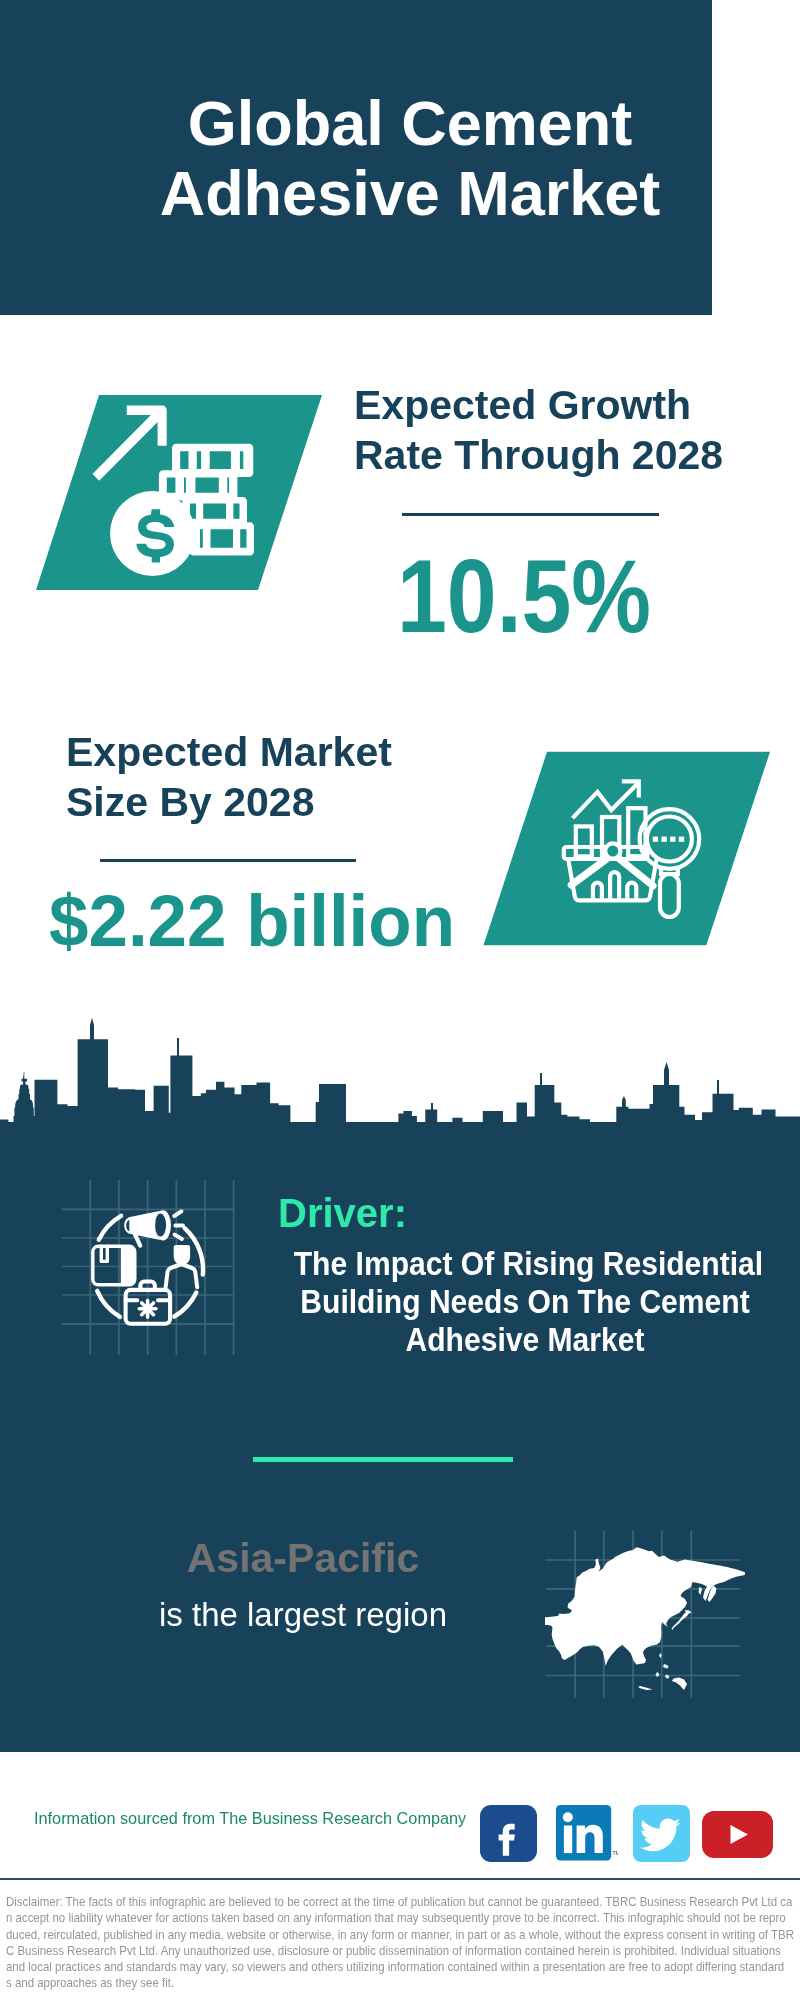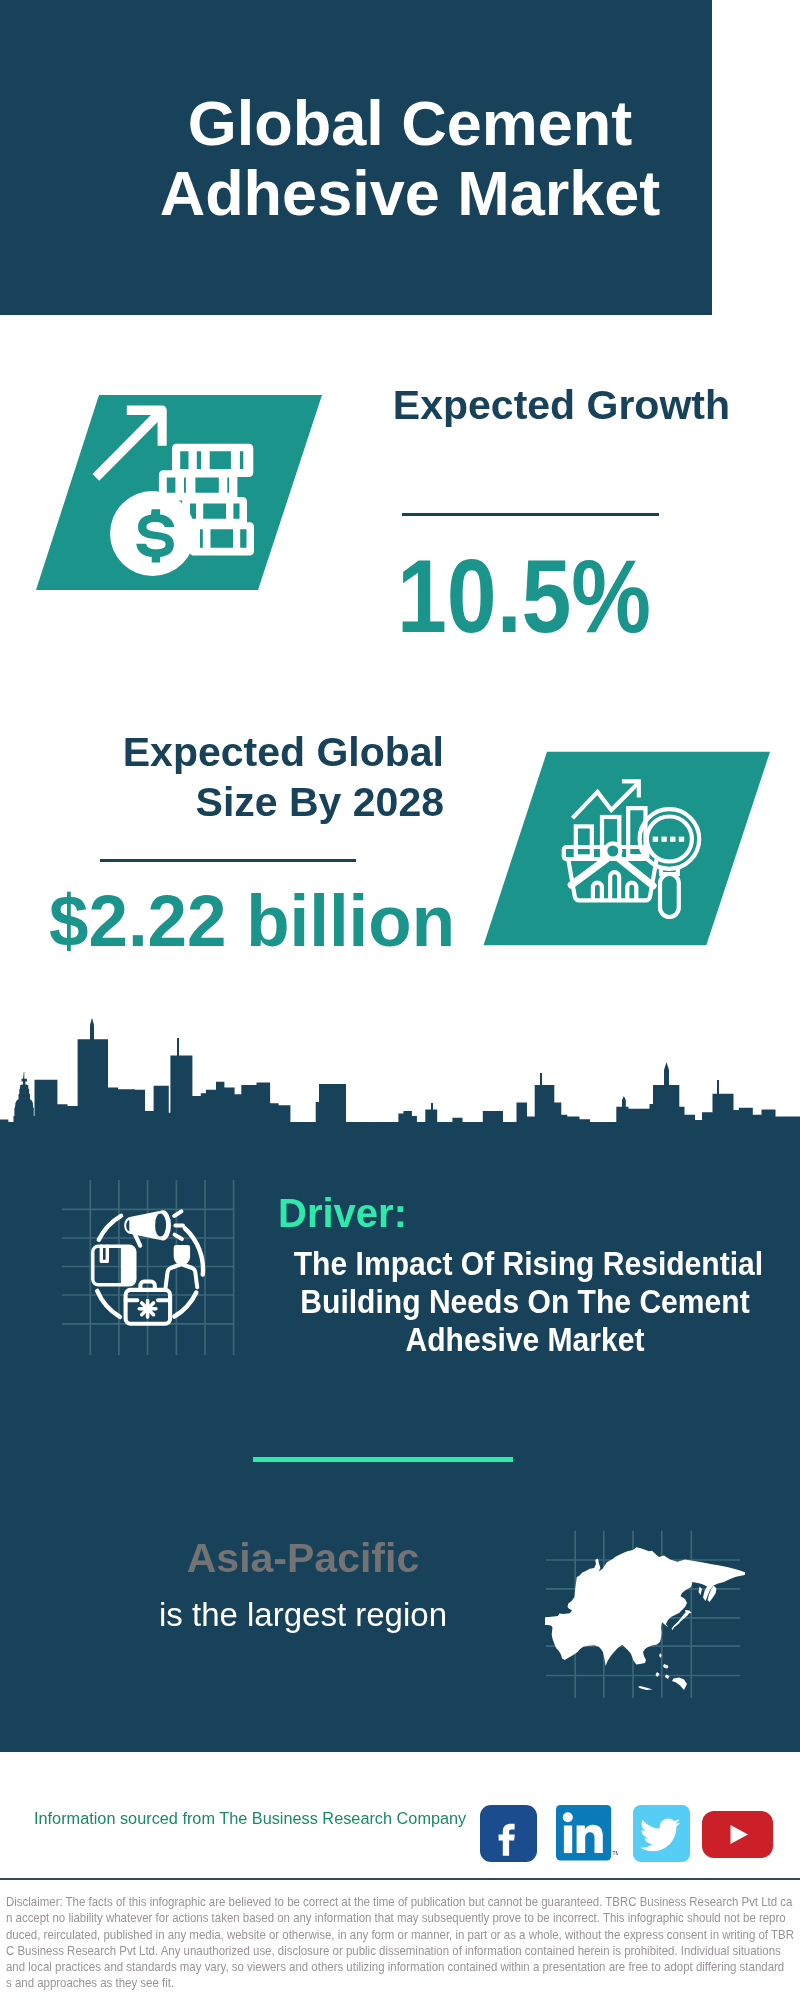--- a/index.html
+++ b/index.html
@@ -10,21 +10,21 @@
   
   .header { position:absolute; left:0; top:0; width:712px; height:315px; background:#17425a; }
   .header-title { position:absolute; left:10px; top:88px; width:800px; text-align:center;
                   color:#ffffff; font-size:63px; font-weight:bold; line-height:70px; letter-spacing:0px; }
 
   
   .para { position:absolute; }
   .para svg { display:block; }
 
   
-  .stat-label { position:absolute; color:#17425a; font-weight:bold; font-size:41px; line-height:50px; text-align:right; }
+  .stat-label { position:absolute; color:#17425a; font-weight:bold; font-size:41px; line-height:50px; text-align:left; }
   .stat-rule { position:absolute; height:3px; background:#17425a; }
   .stat-value { position:absolute; color:#1b948b; font-weight:bold; text-align:center; }
 
   
   .darkpanel { position:absolute; left:0; top:1122px; width:800px; height:630px; background:#17425a; }
   .skyline { position:absolute; left:0; top:1015px; }
   .driver-heading { position:absolute; left:278px; top:1193px; width:490px; text-align:left;
                     color:#2fe9aa; font-weight:bold; font-size:40px; line-height:40px; }
   .driver-text { position:absolute; left:275px; top:1245px; width:500px; text-align:center; white-space:nowrap;
                  color:#ffffff; font-weight:bold; font-size:32.5px; line-height:38px; transform:scaleX(0.925); }
@@ -74,26 +74,27 @@
         <path d="M193.5 522.3 h56.2 a4.3 4.3 0 0 1 4.3 4.3 v24.6 a4.3 4.3 0 0 1 -4.3 4.3 h-56.2 a4.3 4.3 0 0 1 -4.3 -4.3 v-24.6 a4.3 4.3 0 0 1 4.3 -4.3 z
                  M200.0 529.2 v18.5 h2.8 v-18.5 z M210.5 529.2 v18.5 h22.5 v-18.5 z M240.2 529.2 v18.5 h6.3 v-18.5 z" fill-rule="evenodd"></path>
 
         <circle cx="152.5" cy="533.5" r="42.5"></circle>
         <path fill="#1b948b" transform="translate(19.4,28.0) scale(0.875,0.947)" d="M151.2 508.3 h9.6 v5.4 c9.2 0.9 15.1 5.7 16.3 13.2 h-11.0 c-1.1 -3.4 -4.9 -5.3 -10.9 -5.3 -6.4 0 -10.0 1.9 -10.0 5.0 0 2.8 2.1 4.1 8.4 5.0 l7.9 1.2 c10.2 1.5 15.1 5.5 15.1 12.4 0 7.5 -5.6 12.5 -15.8 13.4 v5.8 h-9.6 v-5.8 c-10.4 -0.9 -16.9 -6.0 -17.6 -14.1 h11.2 c0.7 3.9 4.9 6.0 11.6 6.0 6.6 0 10.7 -2.0 10.7 -5.2 0 -2.8 -2.2 -4.2 -8.4 -5.1 l-8.3 -1.2 c-10.0 -1.5 -14.8 -5.4 -14.8 -12.2 0 -7.1 5.5 -11.9 14.6 -12.8 z"></path>
       </g>
     </svg>
   </div>
   <div class="stat-label" style="left:354px; top:380px; width:376px;">
     <div>Expected Growth</div>
+    <div>Rate Through 2028</div>
   </div>
   <div class="stat-rule" style="left:402px; top:513px; width:257px;"></div>
   <div class="stat-value" style="left:336px; top:545px; width:376px; font-size:103px; line-height:103px; transform:scaleX(0.87);">10.5%</div>
 
   <div class="stat-label" style="left:66px; top:727px; width:378px;">
-    <div>Expected Global</div>
+    <div>Expected Market</div>
     <div>Size By 2028</div>
   </div>
   <div class="stat-rule" style="left:100px; top:859px; width:256px;"></div>
   <div class="stat-value" style="left:26px; top:885px; width:452px; font-size:72px; line-height:72px; transform:scaleX(0.985);">$2.22 billion</div>
 
   <div class="darkpanel"></div>
   <svg class="skyline" width="800" height="130" viewBox="0 1015 800 130" preserveAspectRatio="none">
     <path fill="#17425a" d="M0 1145 L0 1119.5 L8.4 1119.5 L8.4 1122.9 L13.5 1122.9 L13.5 1116.1 L14.4 1116.1 L14.4 1108.0 L15.0 1107.5 L15.5 1102.8 L17.0 1100.0 L18.5 1099.3 L18.5 1094.0 L19.3 1094.0 L19.3 1089.5 L20.0 1088.5 L20.2 1085.0 L21.4 1085.0 L21.4 1084.5 L23.0 1084.5 L23.0 1081.5 L21.5 1081.5 L21.5 1078.8 L23.0 1078.8 L23.8 1072.0 L24.3 1072.0 L24.3 1078.8 L27.0 1078.8 L27.0 1081.5 L25.4 1081.5 L25.4 1084.5 L27.0 1084.5 L27.0 1085.0 L28.2 1085.0 L28.4 1088.5 L29.2 1089.5 L29.2 1094.0 L30.0 1094.0 L30.0 1099.3 L31.4 1100.0 L32.8 1102.8 L33.2 1107.5 L33.8 1108.0 L33.8 1116.1 L34.5 1116.1 L34.5 1079.7 L57.4 1079.7 L57.4 1104.3 L67.5 1104.3 L67.5 1106 L77.6 1106 L77.6 1039.3 L90 1039.3 L90 1025 L92 1017.7 L94 1025 L94 1039.3 L108 1039.3 L108 1087.5 L118 1087.5 L118 1089.2 L135 1089.2 L135 1089.8 L145 1089.8 L145 1111.1 L153.6 1111.1 L153.6 1085.8 L168.75 1085.8 L168.75 1112.7 L170.4 1112.7 L170.4 1055.4 L177 1055.4 L177 1038 L179 1038 L179 1055.4 L192.4 1055.4 L192.4 1095.9 L200.8 1095.9 L200.8 1093.2 L205.9 1093.2 L205.9 1089.8 L216 1089.8 L216 1081.7 L224.4 1081.7 L224.4 1087.5 L234.6 1087.5 L234.6 1094.2 L241.3 1094.2 L241.3 1085.1 L256.5 1085.1 L256.5 1082.4 L270.1 1082.4 L270.1 1103.3 L278.6 1103.3 L278.6 1105.3 L290.4 1105.3 L290.4 1122.2 L293.8 1122.2 L293.8 1123.5 L315.7 1123.5 L315.7 1101.9 L319 1101.9 L319 1084.1 L346 1084.1 L346 1126.2 L351 1126.2 L351 1124.5 L364.6 1124.5 L364.6 1126.9 L379.8 1126.9 L379.8 1122.2 L398.4 1122.2 L398.4 1113.4 L403.4 1113.4 L403.4 1111.1 L411.9 1111.1 L411.9 1116.1 L416.9 1116.1 L416.9 1122.9 L425.3 1122.9 L425.3 1109.4 L431 1109.4 L431 1103 L433 1103 L433 1109.4 L437.2 1109.4 L437.2 1124.5 L452.4 1124.5 L452.4 1117.8 L462.5 1117.8 L462.5 1124.5 L482.8 1124.5 L482.8 1111.1 L503 1111.1 L503 1126.2 L516.5 1126.2 L516.5 1102.6 L527 1102.6 L527 1116.5 L534.7 1116.5 L534.7 1085 L540 1085 L540 1073 L542 1073 L542 1085 L554.3 1085 L554.3 1102.5 L561.3 1102.5 L561.3 1114.8 L567.3 1114.8 L567.3 1116.5 L579.5 1116.5 L579.5 1119.3 L590 1119.3 L590 1127 L616.3 1127 L616.3 1106.7 L622 1106.7 L622 1100 L623.9 1096 L625.8 1100 L625.8 1106.7 L628.5 1106.7 L628.5 1108.8 L649.5 1108.8 L649.5 1104 L653 1104 L653 1085 L664 1085 L664 1070 L666.5 1062 L669 1070 L669 1085 L679.3 1085 L679.3 1106.7 L684.5 1106.7 L684.5 1114.8 L695 1114.8 L695 1120 L702 1120 L702 1112.2 L712.5 1112.2 L712.5 1093.7 L717 1093.7 L717 1080 L719 1080 L719 1093.7 L733.5 1093.7 L733.5 1110.1 L738.8 1110.1 L738.8 1107.7 L752.8 1107.7 L752.8 1114.8 L761.5 1114.8 L761.5 1109.5 L775.5 1109.5 L775.5 1116.5 L800 1116.5 L800 1145 Z"></path>
   </svg>
 

